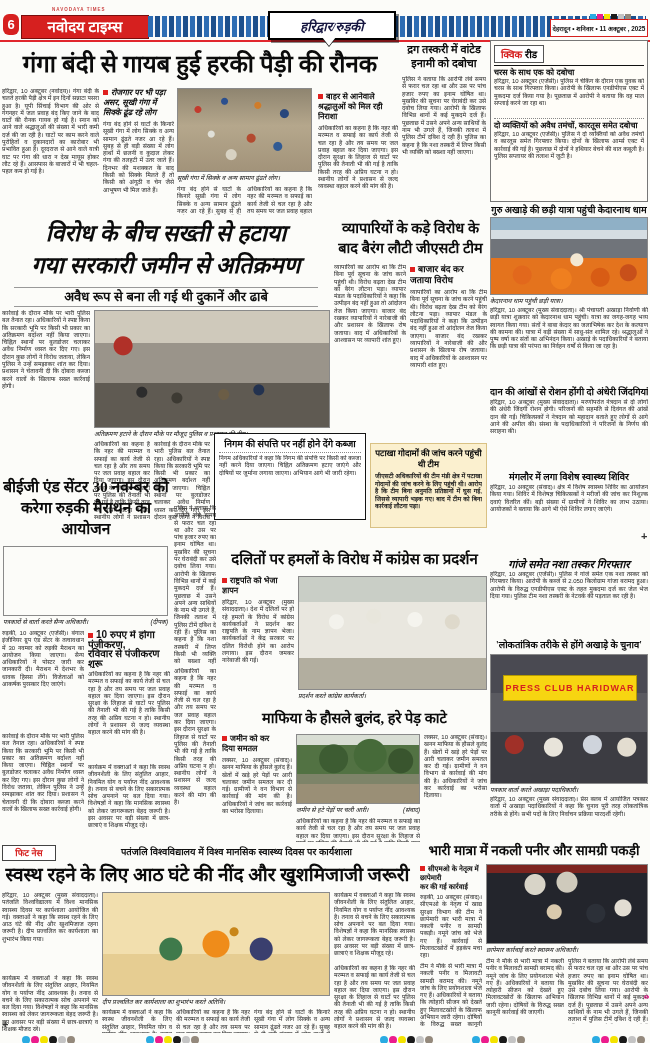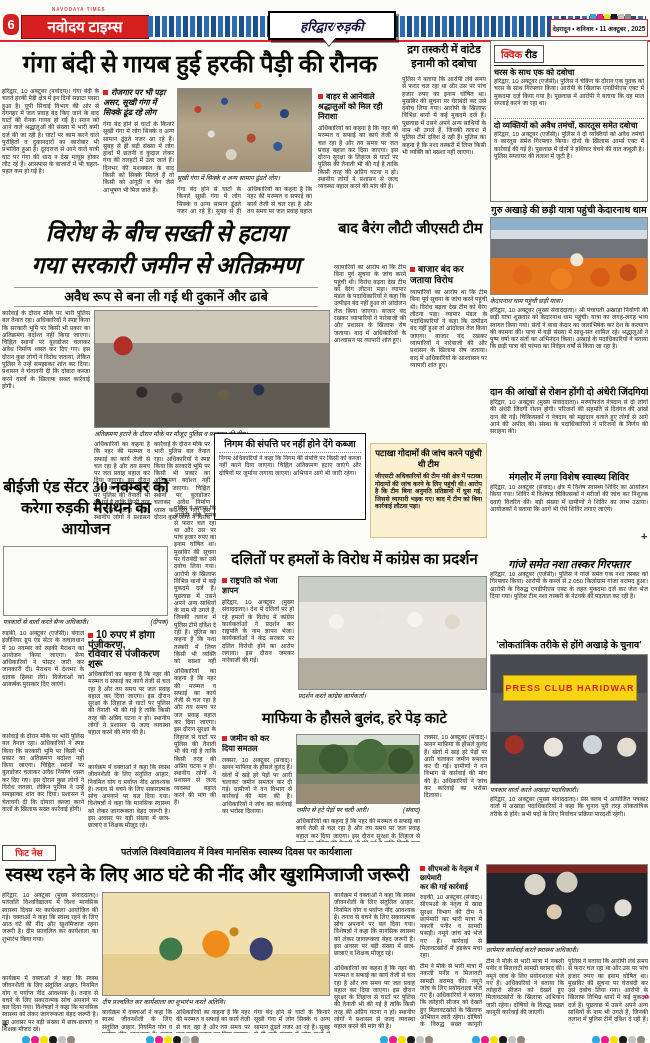--- a/index.html
+++ b/index.html
@@ -196,26 +196,27 @@
   <div class="abs cap" style="left:94px;top:430px;width:236px;font-style:italic;">अतिक्रमण हटाने के दौरान मौके पर मौजूद पुलिस व प्रशासन की टीम।</div>
   <div class="abs bt" style="left:94px;top:441px;width:56px;height:79px;">अधिकारियों का कहना है कि नहर की मरम्मत व सफाई का कार्य तेजी से चल रहा है और तय समय पर जल प्रवाह बहाल कर दिया जाएगा। इस दौरान सुरक्षा के लिहाज से घाटों पर पुलिस की तैनाती भी की गई है ताकि किसी तरह की अप्रिय घटना न हो। स्थानीय लोगों ने प्रशासन से जल्द व्यवस्था बहाल करने की मांग की है।</div>
   <div class="abs bt" style="left:154px;top:441px;width:56px;height:79px;">कार्रवाई के दौरान मौके पर भारी पुलिस बल तैनात रहा। अधिकारियों ने स्पष्ट किया कि सरकारी भूमि पर किसी भी प्रकार का अतिक्रमण बर्दाश्त नहीं किया जाएगा। चिह्नित स्थानों पर बुलडोजर चलाकर अवैध निर्माण ध्वस्त कर दिए गए। इस दौरान कुछ लोगों ने विरोध जताया, लेकिन पुलिस ने उन्हें समझाकर शांत कर दिया। प्रशासन ने चेतावनी दी कि दोबारा कब्जा करने वालों के खिलाफ सख्त कार्रवाई होगी।</div>
 
   <div class="abs box" style="left:214px;top:433px;width:152px;height:87px;padding:4px;">
     <div class="hl" style="font-size:9.5px;height:12px;line-height:12px;">निगम की संपत्ति पर नहीं होने देंगे कब्जा</div>
     <div class="dotline" style="margin:2px 0;"></div>
     <div class="bt" style="height:60px;">निगम अधिकारियों ने कहा कि निगम की संपत्ति पर किसी को कब्जा नहीं करने दिया जाएगा। चिह्नित अतिक्रमण हटाए जाएंगे और दोषियों पर जुर्माना लगाया जाएगा। अभियान आगे भी जारी रहेगा।</div>
   </div>
 
-  <div class="abs creambox" style="left:370px;top:443px;width:117px;height:95px;padding:4px;">
+  <div class="abs creambox" style="left:370px;top:443px;width:117px;height:85px;padding:4px;">
     <div class="hlw" style="font-size:8.5px;line-height:11px;">पटाखा गोदामों की जांच करने पहुंची थी टीम</div>
     <div class="bt btb" style="height:52px;margin-top:2px;">जीएसटी अधिकारियों की टीम मंडी क्षेत्र में पटाखा गोदामों की जांच करने के लिए पहुंची थी। आरोप है कि टीम बिना अनुमति प्रतिष्ठानों में घुस गई, जिससे व्यापारी भड़क गए। बाद में टीम को बिना कार्रवाई लौटना पड़ा।</div>
   </div>
 
   <div class="abs hlw" style="left:334px;top:218px;width:153px;font-size:14.5px;line-height:20px;">
+    <div>व्यापारियों के कड़े विरोध के</div>
     <div>बाद बैरंग लौटी जीएसटी टीम</div>
   </div>
   <div class="abs bt" style="left:334px;top:264px;width:72px;height:176px;">व्यापारियों का आरोप था कि टीम बिना पूर्व सूचना के जांच करने पहुंची थी। विरोध बढ़ता देख टीम को बैरंग लौटना पड़ा। व्यापार मंडल के पदाधिकारियों ने कहा कि उत्पीड़न बंद नहीं हुआ तो आंदोलन तेज किया जाएगा। बाजार बंद रखकर व्यापारियों ने नारेबाजी की और प्रशासन के खिलाफ रोष जताया। बाद में अधिकारियों के आश्वासन पर व्यापारी शांत हुए।</div>
   <div class="abs" style="left:410px;top:264px;width:77px;height:176px;">
     <div class="sub" style="font-size:9px;line-height:11px;">
       <span class="sq"></span><span>बाजार बंद कर</span><br>
       <span>जताया विरोध</span>
     </div>
     <div class="bt" style="height:146px;margin-top:3px;">व्यापारियों का आरोप था कि टीम बिना पूर्व सूचना के जांच करने पहुंची थी। विरोध बढ़ता देख टीम को बैरंग लौटना पड़ा। व्यापार मंडल के पदाधिकारियों ने कहा कि उत्पीड़न बंद नहीं हुआ तो आंदोलन तेज किया जाएगा। बाजार बंद रखकर व्यापारियों ने नारेबाजी की और प्रशासन के खिलाफ रोष जताया। बाद में अधिकारियों के आश्वासन पर व्यापारी शांत हुए।</div>
   </div>
@@ -282,20 +283,21 @@
   <div class="abs photo ph-lamp" style="left:102px;top:892px;width:228px;height:104px;"></div>
   <div class="abs cap" style="left:102px;top:998px;width:228px;font-style:italic;">दीप प्रज्वलित कर कार्यशाला का शुभारंभ करते अतिथि।</div>
   <div class="abs bt" style="left:102px;top:1009px;width:70px;height:24px;">कार्यक्रम में वक्ताओं ने कहा कि स्वस्थ जीवनशैली के लिए संतुलित आहार, नियमित योग व पर्याप्त नींद आवश्यक है। तनाव से बचने के लिए सकारात्मक सोच अपनाने पर बल दिया गया। विशेषज्ञों ने कहा कि मानसिक स्वास्थ्य को लेकर जागरूकता बेहद जरूरी है। इस अवसर पर बड़ी संख्या में छात्र-छात्राएं व शिक्षक मौजूद रहे।</div>
   <div class="abs bt" style="left:176px;top:1009px;width:74px;height:24px;">अधिकारियों का कहना है कि नहर की मरम्मत व सफाई का कार्य तेजी से चल रहा है और तय समय पर जल प्रवाह बहाल कर दिया जाएगा। इस दौरान सुरक्षा के लिहाज से घाटों पर पुलिस की तैनाती भी की गई है ताकि किसी तरह की अप्रिय घटना न हो। स्थानीय लोगों ने प्रशासन से जल्द व्यवस्था बहाल करने की मांग की है।</div>
   <div class="abs bt" style="left:254px;top:1009px;width:76px;height:24px;">गंगा बंद होने से घाटों के किनारे सूखी गंगा में लोग सिक्के व अन्य सामान ढूंढते नजर आ रहे हैं। सुबह से ही बड़ी संख्या में लोग हाथों में छलनी व कुदाल लेकर गंगा की तलहटी में उतर जाते हैं। दिनभर की मशक्कत के बाद किसी को सिक्के मिलते हैं तो किसी को अंगूठी व चेन जैसे आभूषण भी मिल जाते हैं।</div>
   <div class="abs" style="left:334px;top:892px;width:81px;height:140px;">
     <div class="bt" style="height:70px;">कार्यक्रम में वक्ताओं ने कहा कि स्वस्थ जीवनशैली के लिए संतुलित आहार, नियमित योग व पर्याप्त नींद आवश्यक है। तनाव से बचने के लिए सकारात्मक सोच अपनाने पर बल दिया गया। विशेषज्ञों ने कहा कि मानसिक स्वास्थ्य को लेकर जागरूकता बेहद जरूरी है। इस अवसर पर बड़ी संख्या में छात्र-छात्राएं व शिक्षक मौजूद रहे।</div>
     <div class="bt" style="height:66px;margin-top:3px;">अधिकारियों का कहना है कि नहर की मरम्मत व सफाई का कार्य तेजी से चल रहा है और तय समय पर जल प्रवाह बहाल कर दिया जाएगा। इस दौरान सुरक्षा के लिहाज से घाटों पर पुलिस की तैनाती भी की गई है ताकि किसी तरह की अप्रिय घटना न हो। स्थानीय लोगों ने प्रशासन से जल्द व्यवस्था बहाल करने की मांग की है।</div>
   </div>
 
+  <div class="abs hl" style="left:420px;top:842px;width:228px;height:18px;font-size:13.5px;line-height:18px;">भारी मात्रा में नकली पनीर और सामग्री पकड़ी</div>
   <div class="abs" style="left:420px;top:864px;width:62px;height:162px;">
     <div class="sub" style="font-size:7px;line-height:9px;">
       <span class="sq"></span><span>सीएमओ के नेतृत्व में छापेमारी</span><br>
       <span>कर की गई कार्रवाई</span>
     </div>
     <div class="bt" style="height:66px;margin-top:3px;">रुड़की, 10 अक्टूबर (संवाद)। सीएमओ के नेतृत्व में खाद्य सुरक्षा विभाग की टीम ने छापेमारी कर भारी मात्रा में नकली पनीर व सामग्री पकड़ी। नमूने जांच को भेजे गए हैं। कार्रवाई से मिलावटखोरों में हड़कंप मचा रहा।</div>
     <div class="bt" style="height:64px;margin-top:3px;">टीम ने मौके से भारी मात्रा में नकली पनीर व मिलावटी सामग्री बरामद की। नमूने जांच के लिए प्रयोगशाला भेजे गए हैं। अधिकारियों ने बताया कि त्योहारी सीजन को देखते हुए मिलावटखोरों के खिलाफ अभियान जारी रहेगा। दोषियों के विरुद्ध सख्त कानूनी कार्रवाई की जाएगी।</div>
   </div>
   <div class="abs photo ph-paneer" style="left:486px;top:864px;width:162px;height:80px;"></div>
   <div class="abs cap" style="left:486px;top:946px;width:162px;font-style:italic;">छापेमार कार्रवाई करते स्वास्थ्य अधिकारी।</div>

